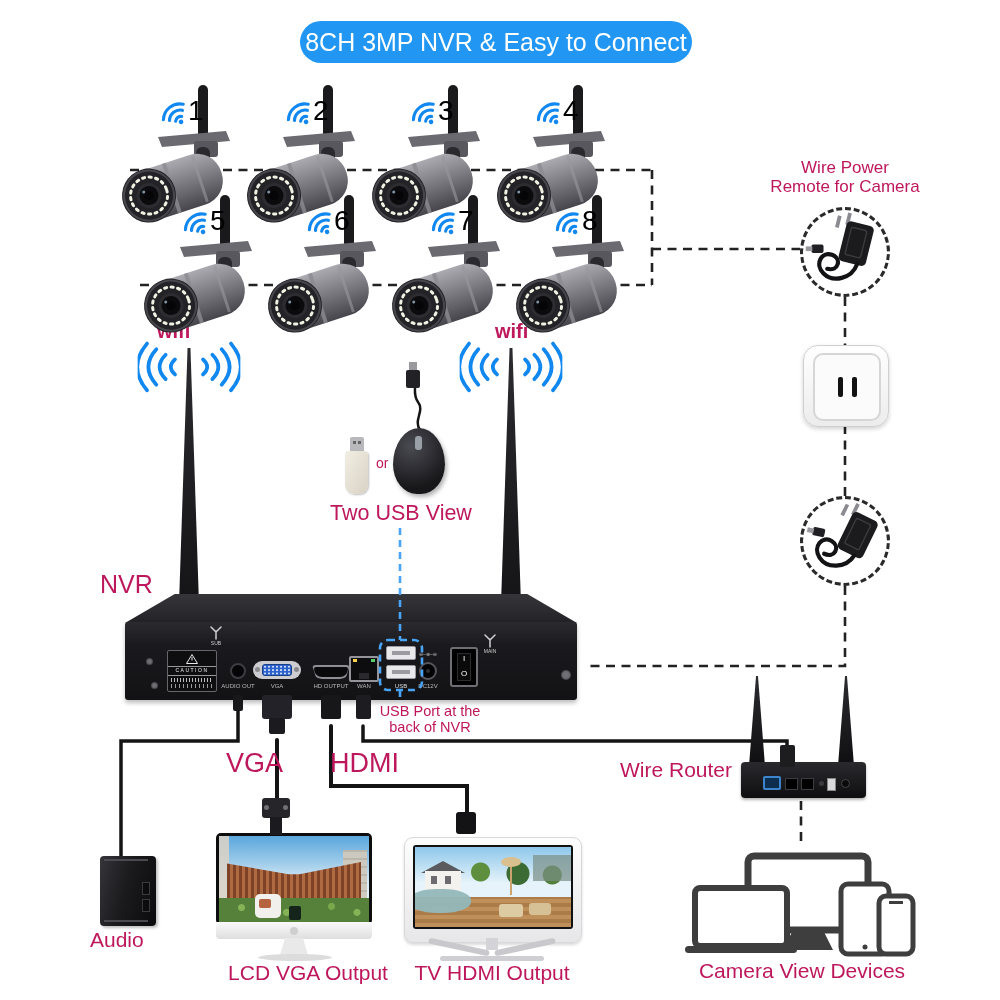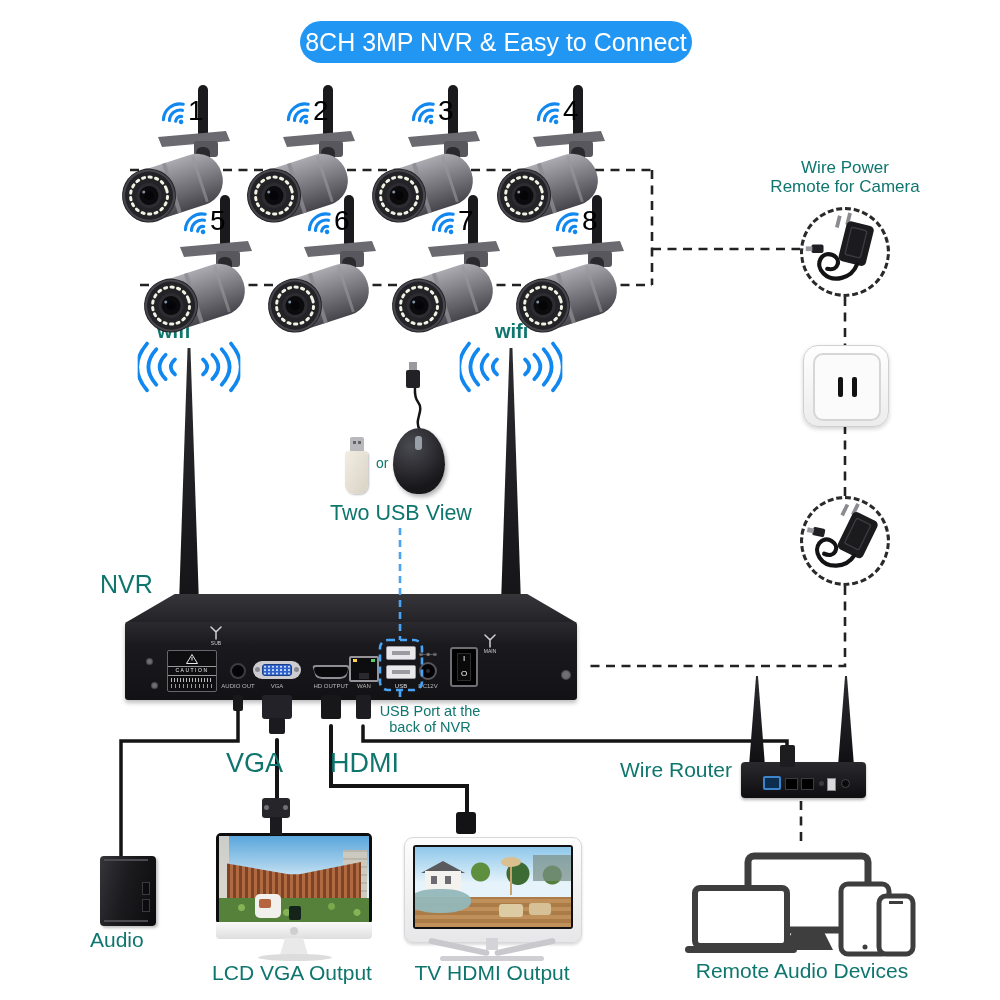--- a/index.html
+++ b/index.html
@@ -1,19 +1,19 @@
 <!DOCTYPE html>
 <html><head>
 <meta charset="utf-8">
 <style>
   html,body{margin:0;padding:0;background:#fff;}
   #stage{position:relative;width:1000px;height:1000px;background:#fff;overflow:hidden;
          font-family:"Liberation Sans","DejaVu Sans",sans-serif;color:#000;}
   .abs{position:absolute;}
-  .lbl{position:absolute;color:#0f766e;white-space:nowrap;}
+  .lbl{position:absolute;color:#be185d;white-space:nowrap;}
   .ctr{text-align:center;white-space:normal;}
   
   #title{left:300px;top:21px;width:392px;height:42px;background:#2196f3;border-radius:22px;
          color:#fff;font-size:25px;display:flex;align-items:center;justify-content:center;z-index:7;}
   
   .cam{width:130px;height:155px;z-index:2;}
   .cam .num{position:absolute;left:80px;top:10px;font-size:28px;color:#000;}
   .cam .wic{position:absolute;left:50px;top:14px;width:33px;height:29px;}
   
   #nvr-top{left:125px;top:594px;width:452px;height:29px;background:linear-gradient(180deg,#35353a,#232327);
@@ -373,21 +373,21 @@
       <div class="abs" style="left:36px;bottom:4px;width:26px;height:24px;background:#f2f0ec;border-radius:5px"></div>
       <div class="abs" style="left:40px;bottom:14px;width:12px;height:9px;background:#b5643f;border-radius:2px"></div>
       <div class="abs" style="left:70px;bottom:2px;width:12px;height:14px;background:#15241a;border-radius:2px"></div>
     </div>
   </div>
   <div class="abs" id="mon-chin">
     <div class="abs" style="left:74px;top:5px;width:8px;height:8px;border-radius:50%;background:#cfcfcf"></div>
   </div>
   <div class="abs" style="left:280px;top:938px;width:28px;height:17px;background:#e9e9e9;clip-path:polygon(18% 0,82% 0,100% 100%,0 100%);z-index:2"></div>
   <div class="abs" style="left:258px;top:954px;width:74px;height:7px;background:#dcdcdc;border-radius:50%;z-index:2"></div>
-  <div class="lbl ctr" style="left:200px;top:961px;width:184px;font-size:21px;z-index:7">LCD VGA Output</div>
+  <div class="lbl ctr" style="left:216px;top:961px;width:184px;font-size:21px;z-index:7">LCD VGA Output</div>
 
   <div class="abs" style="left:456px;top:812px;width:20px;height:22px;background:#131316;border-radius:3px;z-index:3"></div>
 
   <div class="abs" id="tv">
     <div class="photo" style="left:8px;top:7px;width:160px;height:84px;background:#111;border-radius:3px">
       <div class="photo" style="left:2px;top:2px;width:156px;height:80px;background:linear-gradient(180deg,#8ec7ea,#e6f3fa 45%)">
         <div class="abs" style="left:0;top:10px;width:156px;height:30px;background:radial-gradient(circle at 18% 60%,#3c6b33 0 10px,transparent 11px),radial-gradient(circle at 42% 50%,#5d8f3f 0 9px,transparent 10px),radial-gradient(circle at 66% 55%,#3c6b33 0 11px,transparent 12px),radial-gradient(circle at 88% 60%,#52803a 0 9px,transparent 10px)"></div>
         <div class="abs" style="left:6px;top:14px;width:44px;height:12px;background:#5a5a5e;clip-path:polygon(0 100%,50% 0,100% 100%)"></div>
         <div class="abs" style="left:10px;top:24px;width:36px;height:20px;background:#f4f2ee"></div>
         <div class="abs" style="left:16px;top:29px;width:6px;height:8px;background:#6b6b70"></div>
@@ -411,21 +411,21 @@
   <svg class="abs" style="left:683px;top:848px;z-index:2" width="235" height="110" viewBox="0 0 235 110">
     <rect x="65" y="8" width="120" height="74" rx="6" fill="#fff" stroke="#3e3e3e" stroke-width="7"></rect>
     <path d="M110 82 L140 82 L150 102 L100 102 Z" fill="#3e3e3e"></path>
     <rect x="12" y="40" width="92" height="58" rx="5" fill="#fff" stroke="#3e3e3e" stroke-width="6"></rect>
     <rect x="2" y="98" width="112" height="7" rx="3.5" fill="#3e3e3e"></rect>
     <rect x="158" y="36" width="48" height="70" rx="7" fill="#fff" stroke="#3e3e3e" stroke-width="5"></rect>
     <circle cx="182" cy="99" r="2.5" fill="#3e3e3e"></circle>
     <rect x="196" y="48" width="34" height="58" rx="7" fill="#fff" stroke="#3e3e3e" stroke-width="5"></rect>
     <rect x="206" y="53" width="14" height="3" fill="#3e3e3e"></rect>
   </svg>
-  <div class="lbl ctr" style="left:688px;top:959px;width:228px;font-size:21px;z-index:7">Remote Audio Devices</div>
+  <div class="lbl ctr" style="left:688px;top:959px;width:228px;font-size:21px;z-index:7">Camera View Devices</div>
 
   <svg class="abs" style="left:0;top:0;z-index:6;pointer-events:none" width="1000" height="1000">
     <g fill="none" stroke="#49a4f5" stroke-width="2.6" stroke-dasharray="7 5">
       <path d="M400 528 V640"></path>
       <path d="M400 690 V701"></path>
       <rect x="380" y="640" width="42" height="50" rx="8"></rect>
     </g>
   </svg>
 
 </div>

